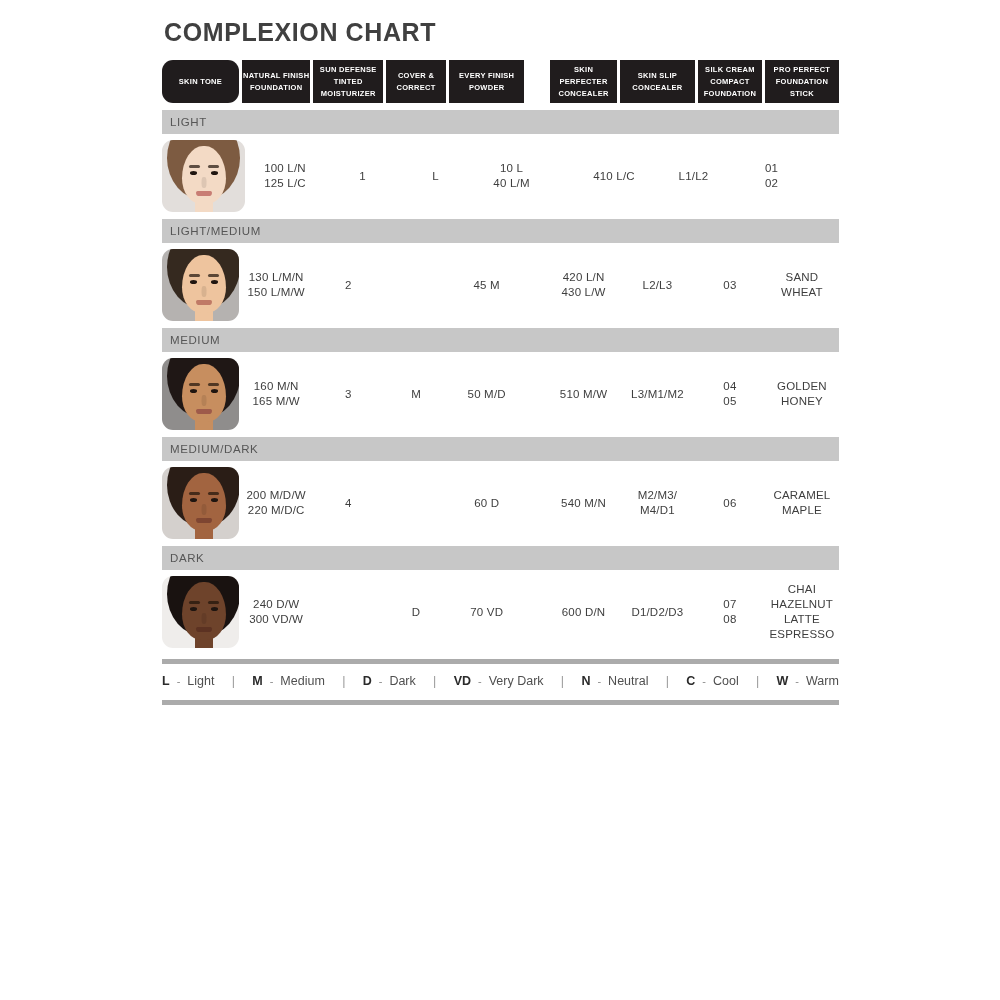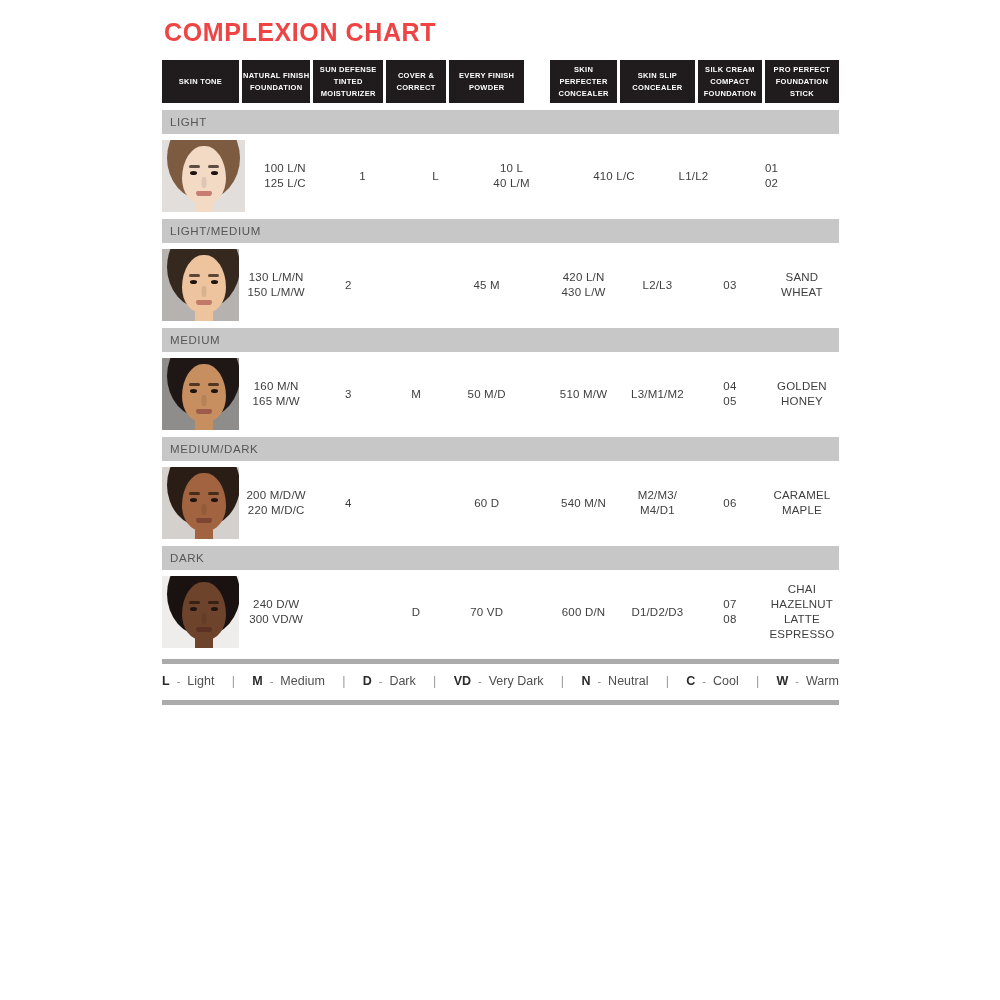--- a/index.html
+++ b/index.html
@@ -2,33 +2,33 @@
 <html><head>
 <meta charset="utf-8">
 <style>
   html,body { margin:0; padding:0; background:#ffffff; }
   .page {
     position:relative; width:1000px; height:1000px; background:#ffffff;
     font-family:"Liberation Sans", sans-serif; overflow:hidden;
   }
   .page-title {
     position:absolute; left:164px; top:18px;
-    font-size:25px; font-weight:bold; letter-spacing:0.6px; color:#ef4444;
+    font-size:25px; font-weight:bold; letter-spacing:0.6px; color:#404040;
   }
   .chart { position:absolute; left:162px; top:60px; width:677px; }
 
   .header-row { display:flex; gap:3px; }
   .hcell {
     height:43px; background:#201c1d; color:#ffffff;
     display:flex; align-items:center; justify-content:center; text-align:center;
     font-size:7.5px; font-weight:bold; letter-spacing:0.3px; line-height:1.6;
     white-space:pre-line;
   }
 
-  .c0{width:83px;} .c1{width:74px;} .c2{width:75px;} .c3{width:65px;}
+  .c0{width:83px;border-radius:11px;} .c1{width:74px;} .c2{width:75px;} .c3{width:65px;}
   .c4{width:81px;} .c5{width:72px;margin-left:23px;} .c6{width:81px;} .c7{width:69px;} .c8{width:80px;}
 
   .section-bar {
     margin-top:7px; height:24px; background:#c7c7c7; color:#565656;
     display:flex; align-items:center; padding-left:8px; box-sizing:border-box;
     font-size:11.5px; letter-spacing:0.6px;
   }
   .data-row { display:flex; gap:3px; margin-top:6px; margin-bottom:4px; min-height:72px; }
   .cell {
     display:flex; align-items:center; justify-content:center; text-align:center;

